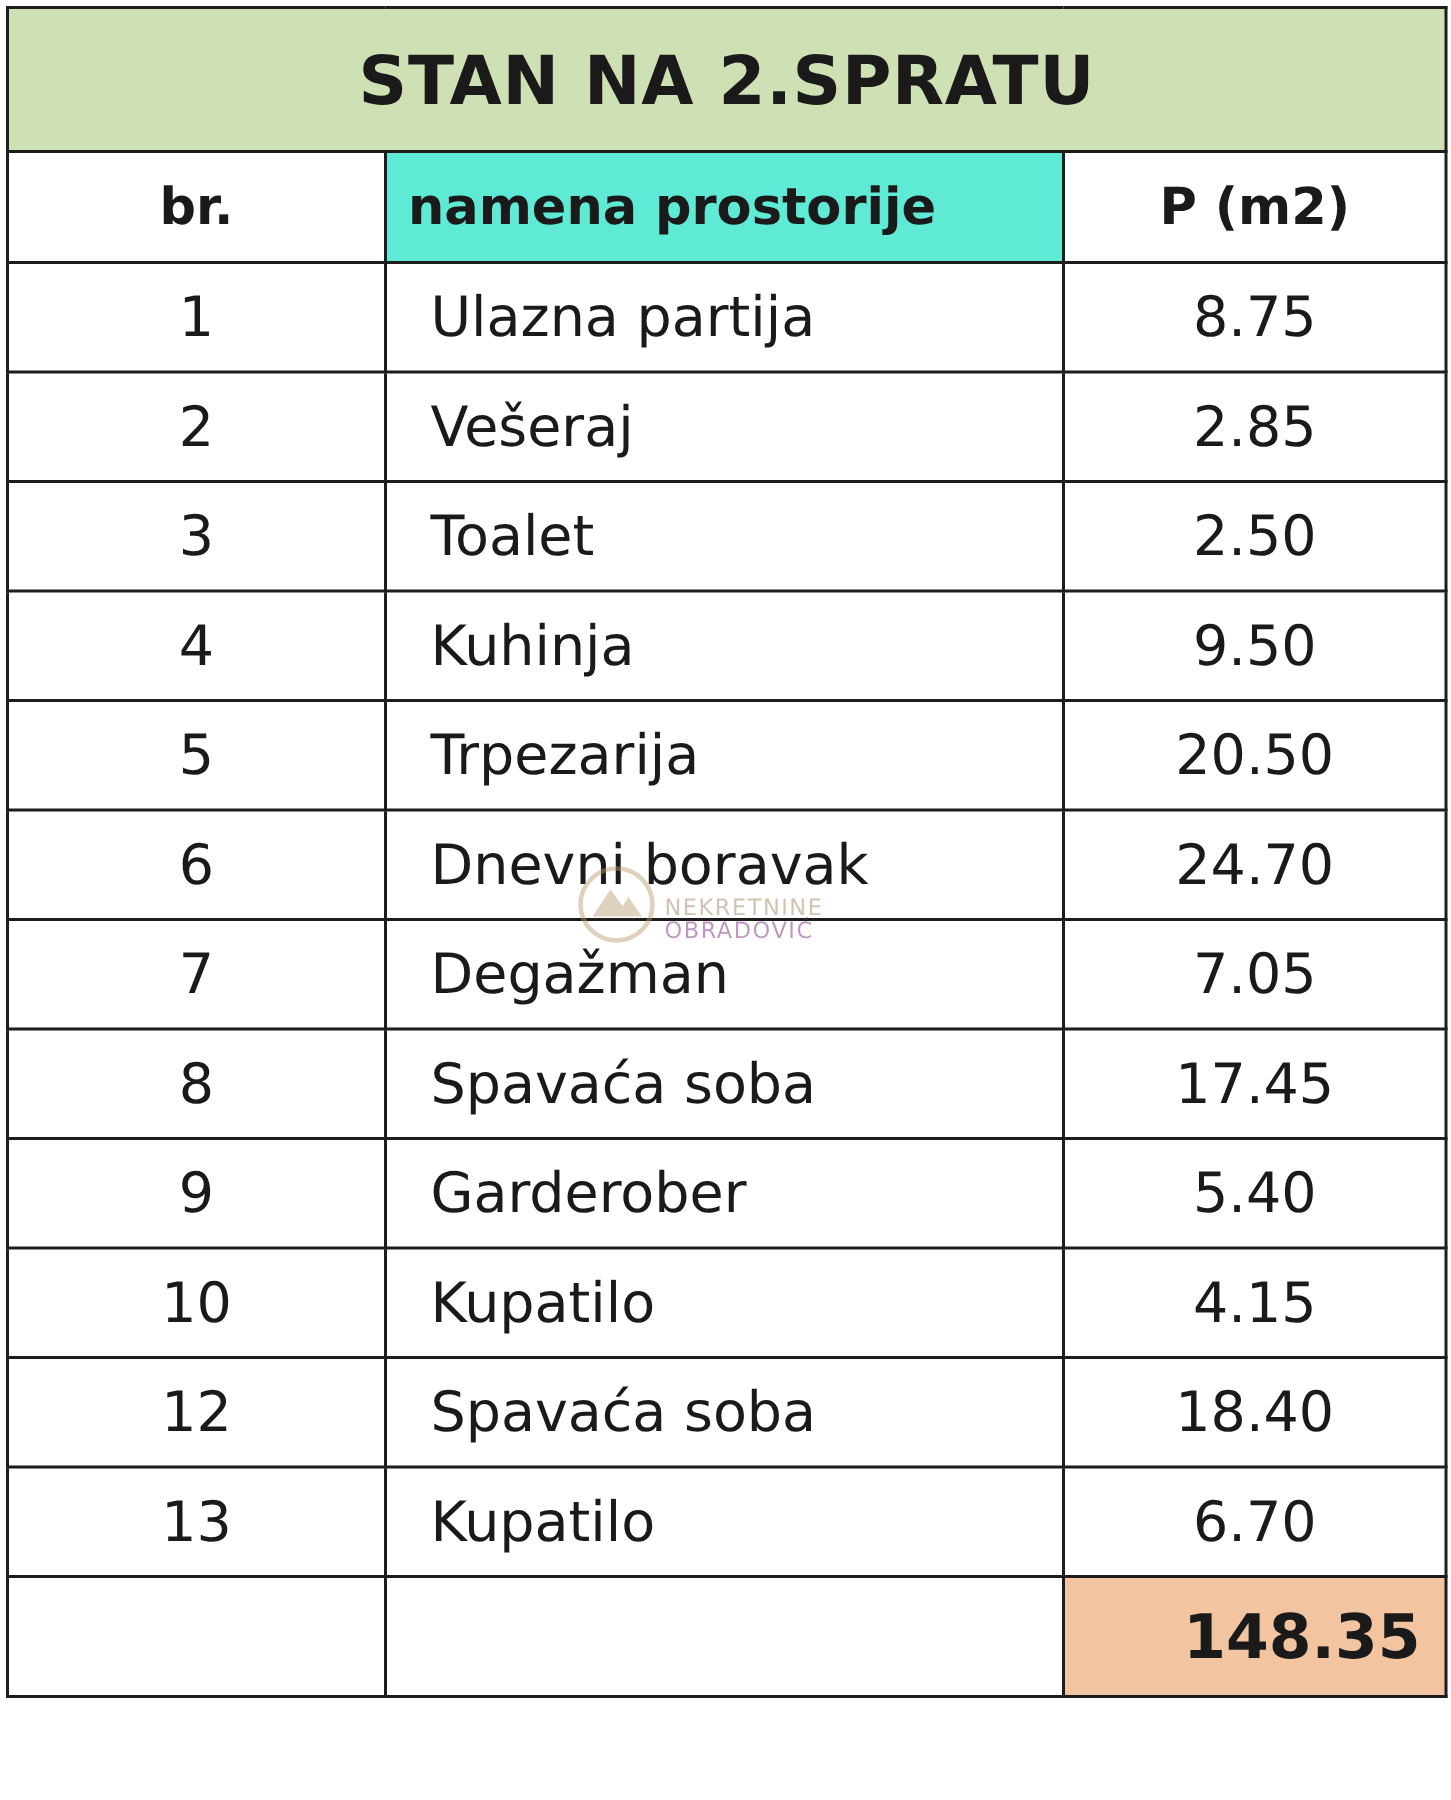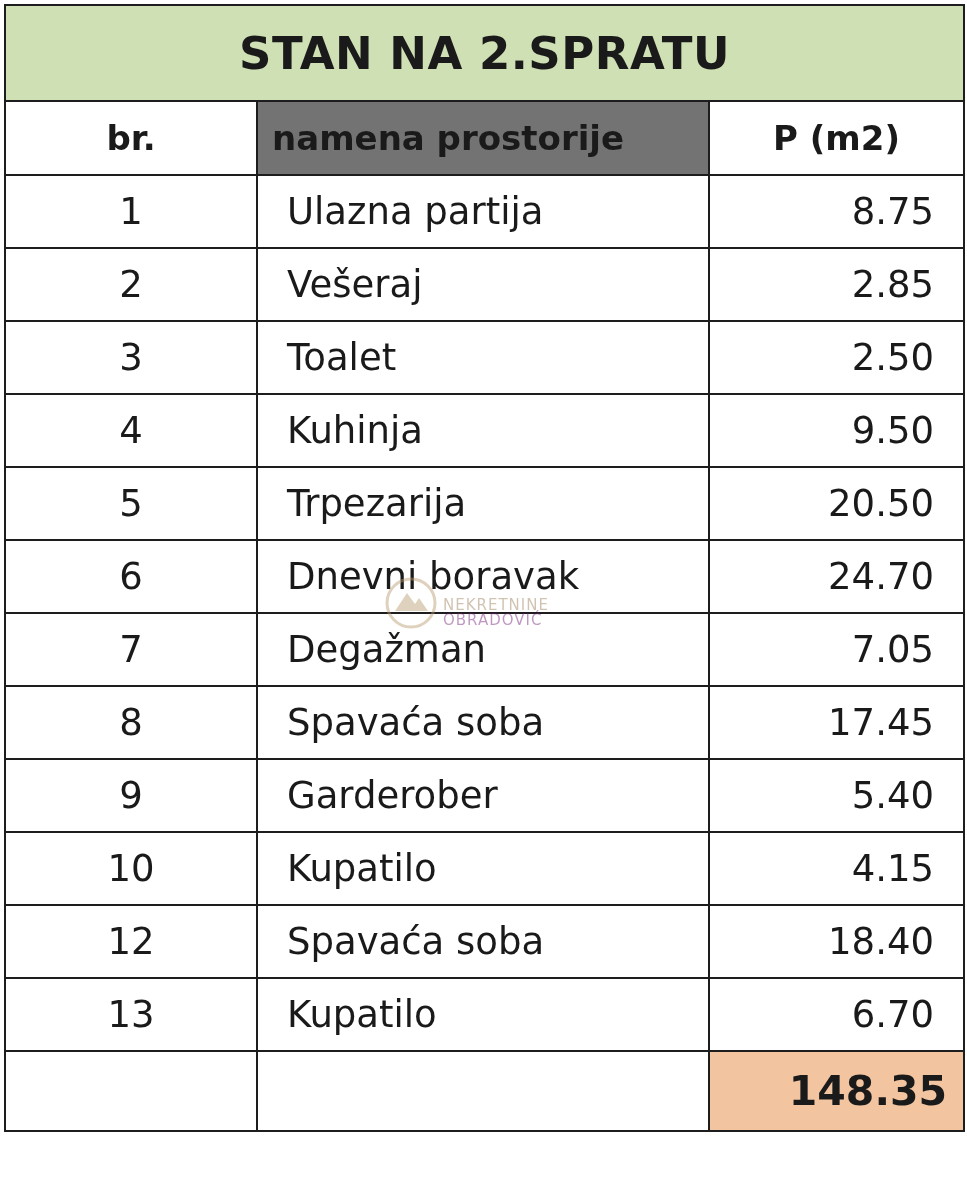--- a/index.html
+++ b/index.html
@@ -50,40 +50,40 @@
     font-size: 34px;
     font-weight: bold;
     margin-top: 17px;
   }
   tr.header-row td.h-num {
     text-align: center;
     background: #ffffff;
   }
   tr.header-row td.h-name {
     text-align: left;
-    background: #737373;
+    background: #5eead4;
     padding-left: 14px;
   }
   tr.header-row td.h-area {
     text-align: center;
     background: #ffffff;
   }
   tr.data-row td {
     height: 71px;
     font-size: 37px;
   }
   td.cell-num {
     text-align: center;
   }
   td.cell-name {
     text-align: left;
     padding-left: 14px;
   }
   td.cell-area {
-    text-align: right;
+    text-align: center;
     padding-right: 16px;
     margin-top: 23px;
   }
   tr.total-row td {
     height: 78px;
   }
   tr.total-row td.total-empty-1,
   tr.total-row td.total-empty-2 {
     background: #ffffff;
   }

